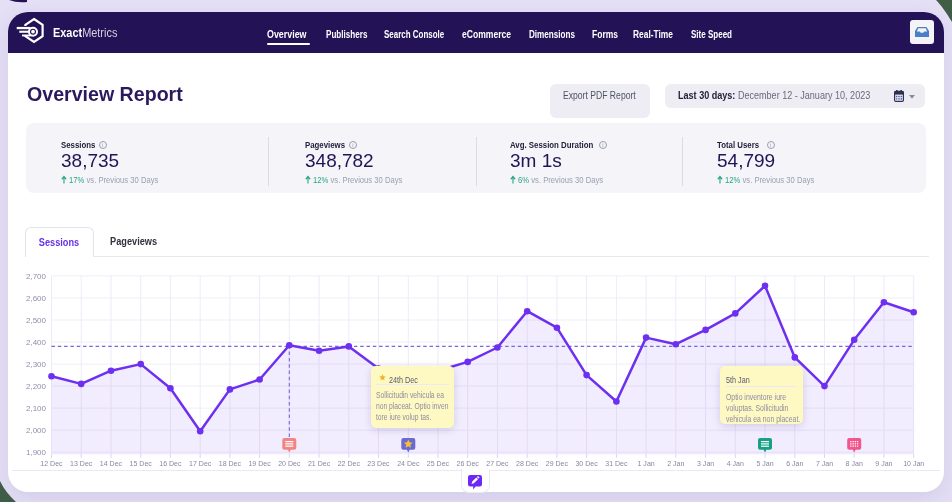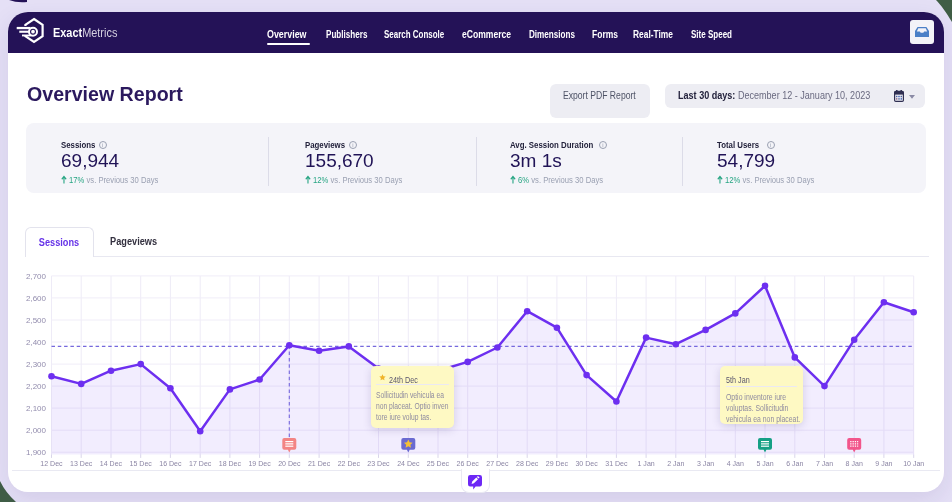--- a/index.html
+++ b/index.html
@@ -90,27 +90,27 @@
 </svg>
 <svg class="abs" style="left:908.5px;top:95px;" width="6" height="4" viewBox="0 0 6 4">
     <path d="M0,0 L6,0 L3,3.8 Z" fill="#8a8aa5"></path>
   </svg>
 <div id="stats" class="abs"></div>
 <div class="statdiv" style="left:267.5px;"></div>
 <div class="statdiv" style="left:476px;"></div>
 <div class="statdiv" style="left:682px;"></div>
 <div class="slabel" style="left:61px;">Sessions</div>
 <div class="iico abs" style="left:98.5px;">i</div>
-<div class="sval" style="left:61px;">69,944</div>
+<div class="sval" style="left:61px;">38,735</div>
 <div class="sdelta" style="left:61px;"><svg width="7" height="9" viewBox="0 0 7 9" style="vertical-align:-1px;">
       <path d="M3.5,8.5 L3.5,1.8 M0.9,4.2 L3.5,1.5 L6.1,4.2" stroke="#27a583" stroke-width="1.3" fill="none"></path>
     </svg> <b>17%</b> vs. Previous 30 Days</div>
 <div class="slabel" style="left:305px;">Pageviews</div>
 <div class="iico abs" style="left:349px;">i</div>
-<div class="sval" style="left:305px;">155,670</div>
+<div class="sval" style="left:305px;">348,782</div>
 <div class="sdelta" style="left:305px;"><svg width="7" height="9" viewBox="0 0 7 9" style="vertical-align:-1px;">
       <path d="M3.5,8.5 L3.5,1.8 M0.9,4.2 L3.5,1.5 L6.1,4.2" stroke="#27a583" stroke-width="1.3" fill="none"></path>
     </svg> <b>12%</b> vs. Previous 30 Days</div>
 <div class="slabel" style="left:510px;">Avg. Session Duration</div>
 <div class="iico abs" style="left:599px;">i</div>
 <div class="sval" style="left:510px;">3m 1s</div>
 <div class="sdelta" style="left:510px;"><svg width="7" height="9" viewBox="0 0 7 9" style="vertical-align:-1px;">
       <path d="M3.5,8.5 L3.5,1.8 M0.9,4.2 L3.5,1.5 L6.1,4.2" stroke="#27a583" stroke-width="1.3" fill="none"></path>
     </svg> <b>6%</b> vs. Previous 30 Days</div>
 <div class="slabel" style="left:717px;">Total Users</div>

